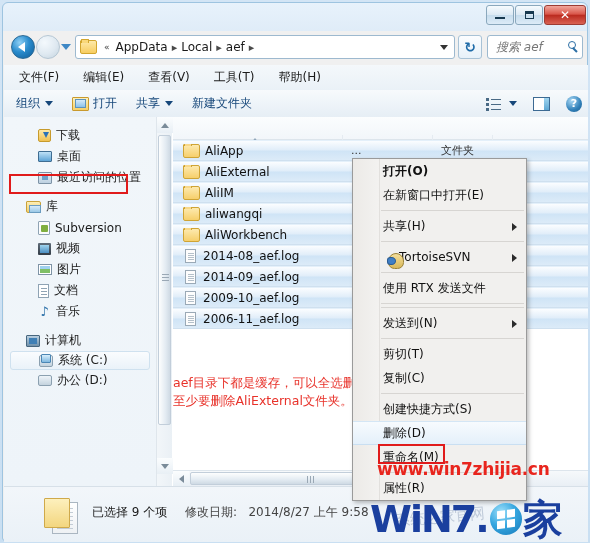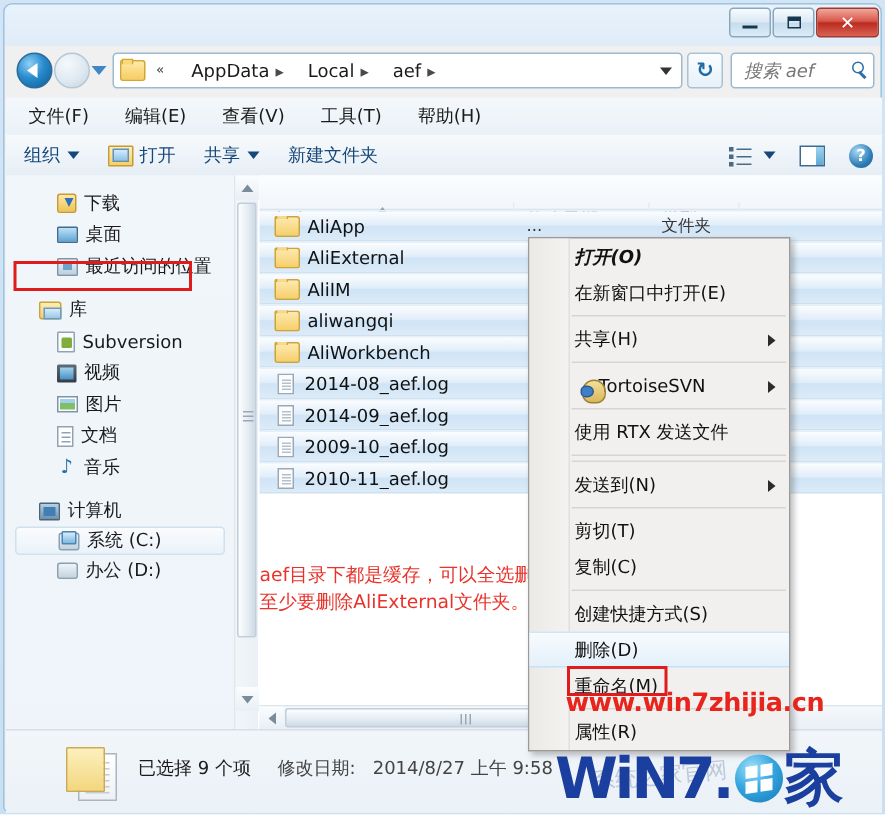--- a/index.html
+++ b/index.html
@@ -81,21 +81,21 @@
     width:15px;height:12px;margin-left:4px;margin-right:3px;flex:none;
     background:linear-gradient(180deg,#fde9a9 0%,#f7cd60 100%);
     border:1px solid #d2a62f;border-radius:1px 2px 2px 2px;
     position:relative;
   }
   .addr-folder:before{
     content:"";position:absolute;left:0;top:-2px;width:6px;height:3px;
     background:#f9d87a;border:1px solid #d2a62f;border-bottom:none;border-radius:1px 1px 0 0;
   }
   .crumbs{display:flex;align-items:center;font-size:12px;color:#1a1a1a;}
-  .crumb{padding:0 2px;cursor:default;margin-left:12px;}
+  .crumb{padding:0 2px;cursor:default;}
   .crumb-sep{color:#3a3a3a;font-size:9px;padding:0 4px;}
   .crumb-chev{color:#4a4a4a;font-size:11px;padding:0 2px;}
   .addr-arrow{
     position:absolute;right:6px;top:9px;width:0;height:0;
     border-left:4px solid transparent;border-right:4px solid transparent;
     border-top:5px solid #333;
   }
   .refreshbtn{
     position:absolute;left:455px;top:6px;width:24px;height:24px;
     border:1px solid #a8c2d6;border-radius:3px;box-sizing:border-box;
@@ -393,21 +393,21 @@
   .ctx-strip{
     position:absolute;left:0;top:0;bottom:0;width:26px;
     background:linear-gradient(90deg,#eceae7,#f3f2f0);
     border-right:1px solid #e2e0dd;
   }
   .ctx-item{
     position:relative;height:24px;display:flex;align-items:center;
     padding-left:30px;font-size:12px;color:#111;cursor:default;z-index:2;
     box-sizing:border-box;
   }
-  .ctx-item.bold{font-weight:bold;font-style:italic;}
+  .ctx-item.bold{font-weight:bold;}
   .ctx-item.hl{
     background:linear-gradient(180deg,#f7fbfe 0%,#e4f0fa 100%);
     border-top:1px solid #d4e6f5;border-bottom:1px solid #c9dff2;text-align:right;
   }
   .ctx-sep{height:1px;background:#d7d5d2;margin:3px 2px 3px 28px;position:relative;z-index:2;}
   .ctx-arrow{
     position:absolute;right:9px;top:9px;width:0;height:0;
     border-top:4px solid transparent;border-bottom:4px solid transparent;border-left:5px solid #2b2b2b;
   }
   .ctx-ico{
@@ -707,21 +707,21 @@
               <span class="f-ico-file"></span>
               <span>2009-10_aef.log</span>
             </span>
             <span class="fdate">...</span>
             <span class="ftype">文本...</span>
           </div>
 
           <div class="frow selected">
             <span class="fname">
               <span class="f-ico-file"></span>
-              <span>2010-11_aef.log</span>
+              <span>2006-11_aef.log</span>
             </span>
             <span class="fdate">...</span>
             <span class="ftype">文本...</span>
           </div>
 
         </div>
       </div>
 
       <div class="redbox" style="left:5px;top:57px;width:119px;height:20px;"></div>
 

